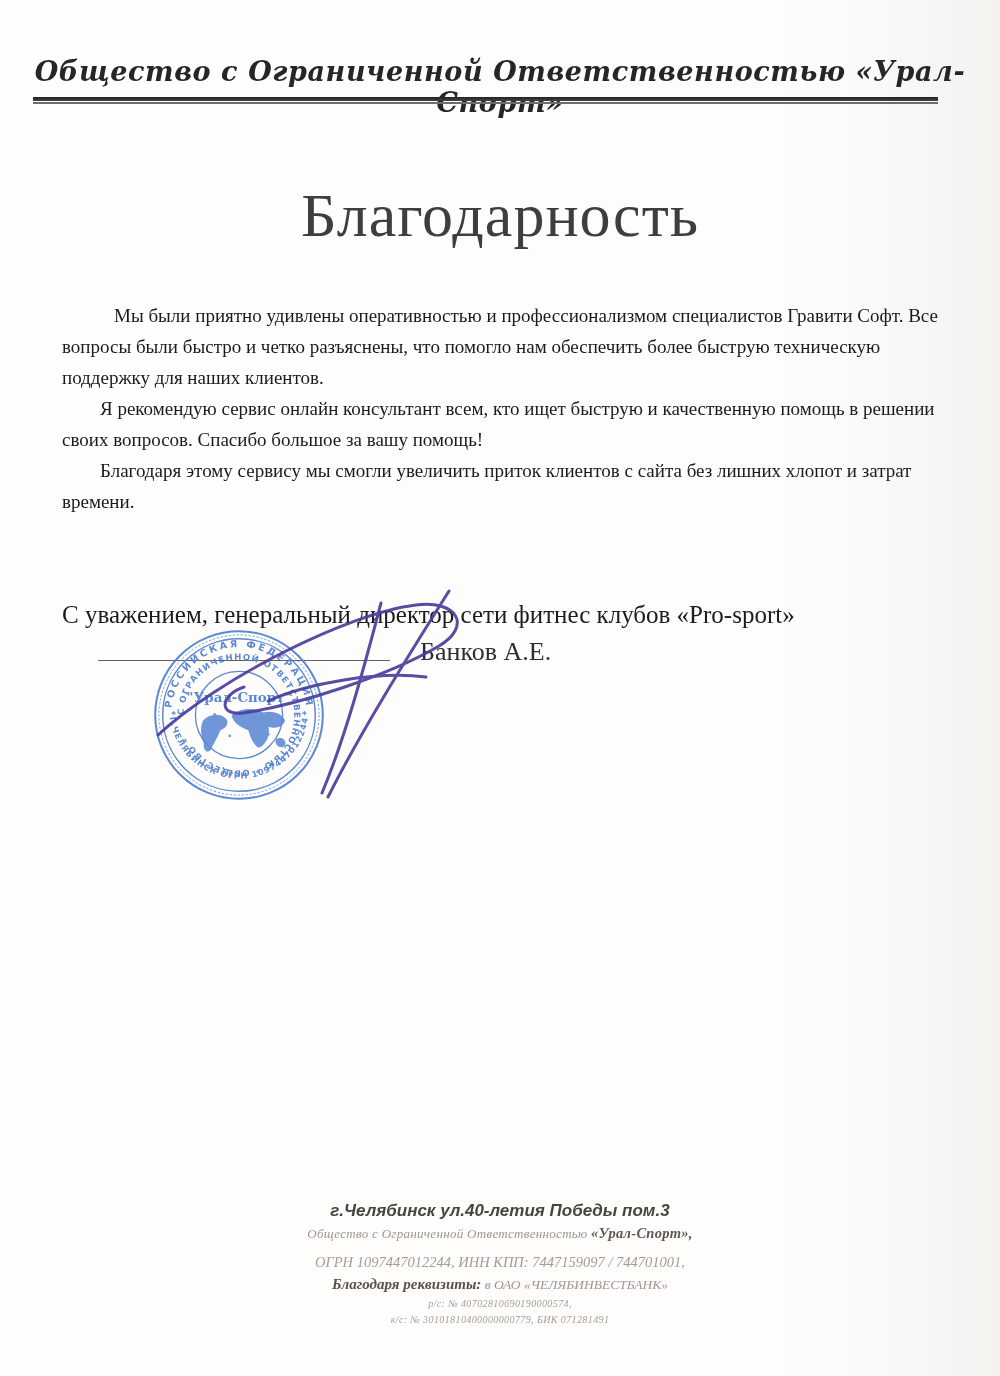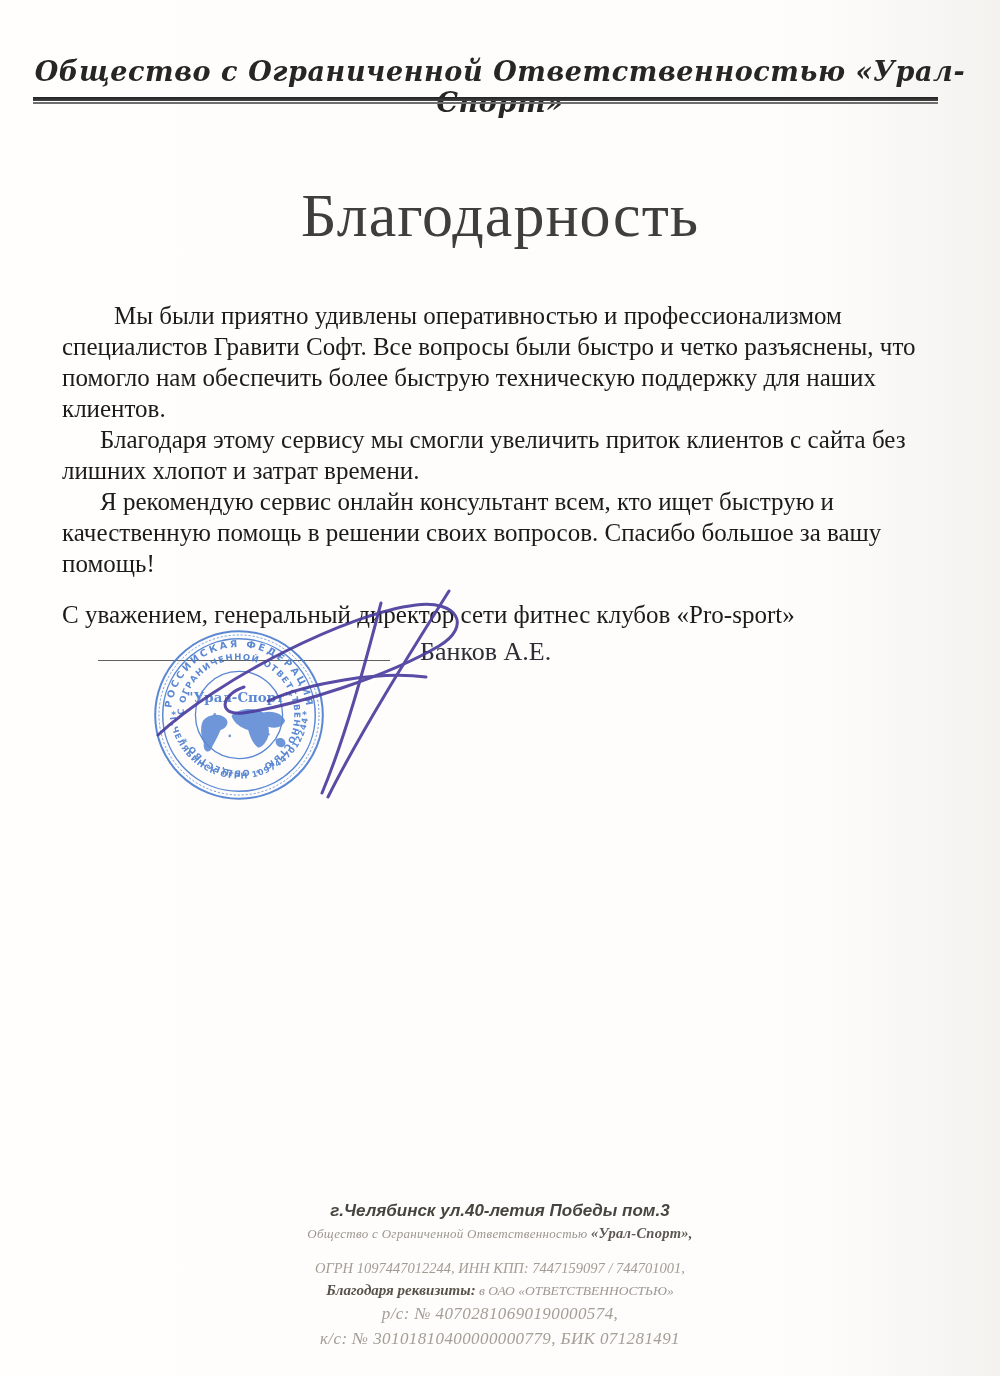--- a/index.html
+++ b/index.html
@@ -44,21 +44,21 @@
     font-weight: 400;
     letter-spacing: 1px;
     color: #3e3e3e;
   }
 
   
   .letter-body {
     position: absolute;
     top: 300px; left: 62px;
     width: 882px;
-    font-size: 25px;
+    font-size: 19px;
     line-height: 31px;
     color: #1b1b1b;
     text-align: left;
   }
   .letter-body p[data-name="paragraph-1"] { text-indent: 52px; }
   .letter-body p { text-indent: 38px; }
 
   .signoff-line {
     position: absolute;
     top: 601px; left: 62px;
@@ -92,44 +92,44 @@
     font-style: italic;
   }
   .footer-address {
     font-family: "Liberation Sans", sans-serif;
     font-weight: 700;
     font-style: italic;
     font-size: 17px;
     color: #46463f;
     margin-bottom: 4px;
   }
-  .footer-company { font-size: 13px; color: #9a988e; letter-spacing: 0.3px; margin-bottom: 18px; }
+  .footer-company { font-size: 13px; color: #9a988e; letter-spacing: 0.3px; margin-bottom: 12px; }
   .footer-company .footer-company-name { font-size: 14.5px; font-weight: 700; color: #5a5850; }
   .footer-ogrn { font-size: 14.5px; color: #a09e94; margin-bottom: 5px; }
   .footer-bank { font-size: 13.5px; color: #9b9890; margin-bottom: 5px; }
   .footer-bank .footer-bank-label { font-size: 15px; font-weight: 700; color: #55534a; }
-  .footer-rs, .footer-ks { font-size: 17px; color: #a3a098; margin-bottom: 5px; letter-spacing: 0.4px; }
+  .footer-rs, .footer-ks { font-size: 10px; color: #a3a098; margin-bottom: 5px; letter-spacing: 0.4px; }
 </style>
 </head>
 <body>
 
 <div class="page" data-name="document-page">
 
   <div class="letterhead-line" data-name="letterhead-company-name">Общество с Ограниченной Ответственностью «Урал-Спорт»</div>
   <div class="header-rule" data-name="letterhead-rule">
     <div class="rule-thick" data-name="letterhead-rule-thick"></div>
     <div class="rule-thin" data-name="letterhead-rule-thin"></div>
   </div>
 
   <div class="letter-title" data-name="letter-title">Благодарность</div>
 
   <div class="letter-body" data-name="letter-body">
     <p data-name="paragraph-1">Мы были приятно удивлены оперативностью и профессионализмом специалистов Гравити Софт. Все вопросы были быстро и четко разъяснены, что помогло нам обеспечить более быструю техническую поддержку для наших клиентов.</p>
+    <p data-name="paragraph-3">Я рекомендую сервис онлайн консультант всем, кто ищет быструю и качественную помощь в решении своих вопросов. Спасибо большое за вашу помощь!</p>
     <p data-name="paragraph-2">Благодаря этому сервису мы смогли увеличить приток клиентов с сайта без лишних хлопот и затрат времени.</p>
-    <p data-name="paragraph-3">Я рекомендую сервис онлайн консультант всем, кто ищет быструю и качественную помощь в решении своих вопросов. Спасибо большое за вашу помощь!</p>
   </div>
 
   <div class="signoff-line" data-name="signoff-line">С уважением, генеральный директор сети фитнес клубов «Pro-sport»</div>
   <div class="signature-row-line" data-name="signature-underline"></div>
   <div class="signatory-name" data-name="signatory-name">Банков А.Е.</div>
 
   <div class="stamp-wrap" data-name="company-stamp">
     <svg width="176" height="176" viewBox="0 0 210 210" data-name="stamp-graphic">
       <g fill="none" stroke="#4d7fd0">
         <circle cx="105" cy="105" r="100" stroke-width="2.4" data-name="stamp-outer-circle"></circle>
@@ -175,18 +175,18 @@
         <path d="M233,20 C216,85 197,155 174,210"></path>
         <path d="M120,118 C160,100 230,88 278,94"></path>
       </g>
     </svg>
   </div>
 
   <div class="footer-block" data-name="footer-requisites">
     <div class="footer-address" data-name="footer-address">г.Челябинск  ул.40-летия Победы пом.3</div>
     <div class="footer-company" data-name="footer-company-line"><span data-name="footer-company-prefix">Общество с Ограниченной Ответственностью </span><span class="footer-company-name" data-name="footer-company-name">«Урал-Спорт»,</span></div>
     <div class="footer-ogrn" data-name="footer-ogrn-inn-line">ОГРН  1097447012244, ИНН КПП: 7447159097 / 744701001,</div>
-    <div class="footer-bank" data-name="footer-bank-line"><span class="footer-bank-label" data-name="footer-bank-label">Благодаря реквизиты:</span><span data-name="footer-bank-value"> в ОАО «ОТВЕТСТВЕННОСТЬЮ»</span></div>
+    <div class="footer-bank" data-name="footer-bank-line"><span class="footer-bank-label" data-name="footer-bank-label">Благодаря реквизиты:</span><span data-name="footer-bank-value"> в ОАО «ЧЕЛЯБИНВЕСТБАНК»</span></div>
     <div class="footer-rs" data-name="footer-settlement-account-line">р/с: № 40702810690190000574,</div>
     <div class="footer-ks" data-name="footer-correspondent-account-line">к/с: № 30101810400000000779,  БИК 071281491</div>
   </div>
 
 </div>
 
 </body></html>

